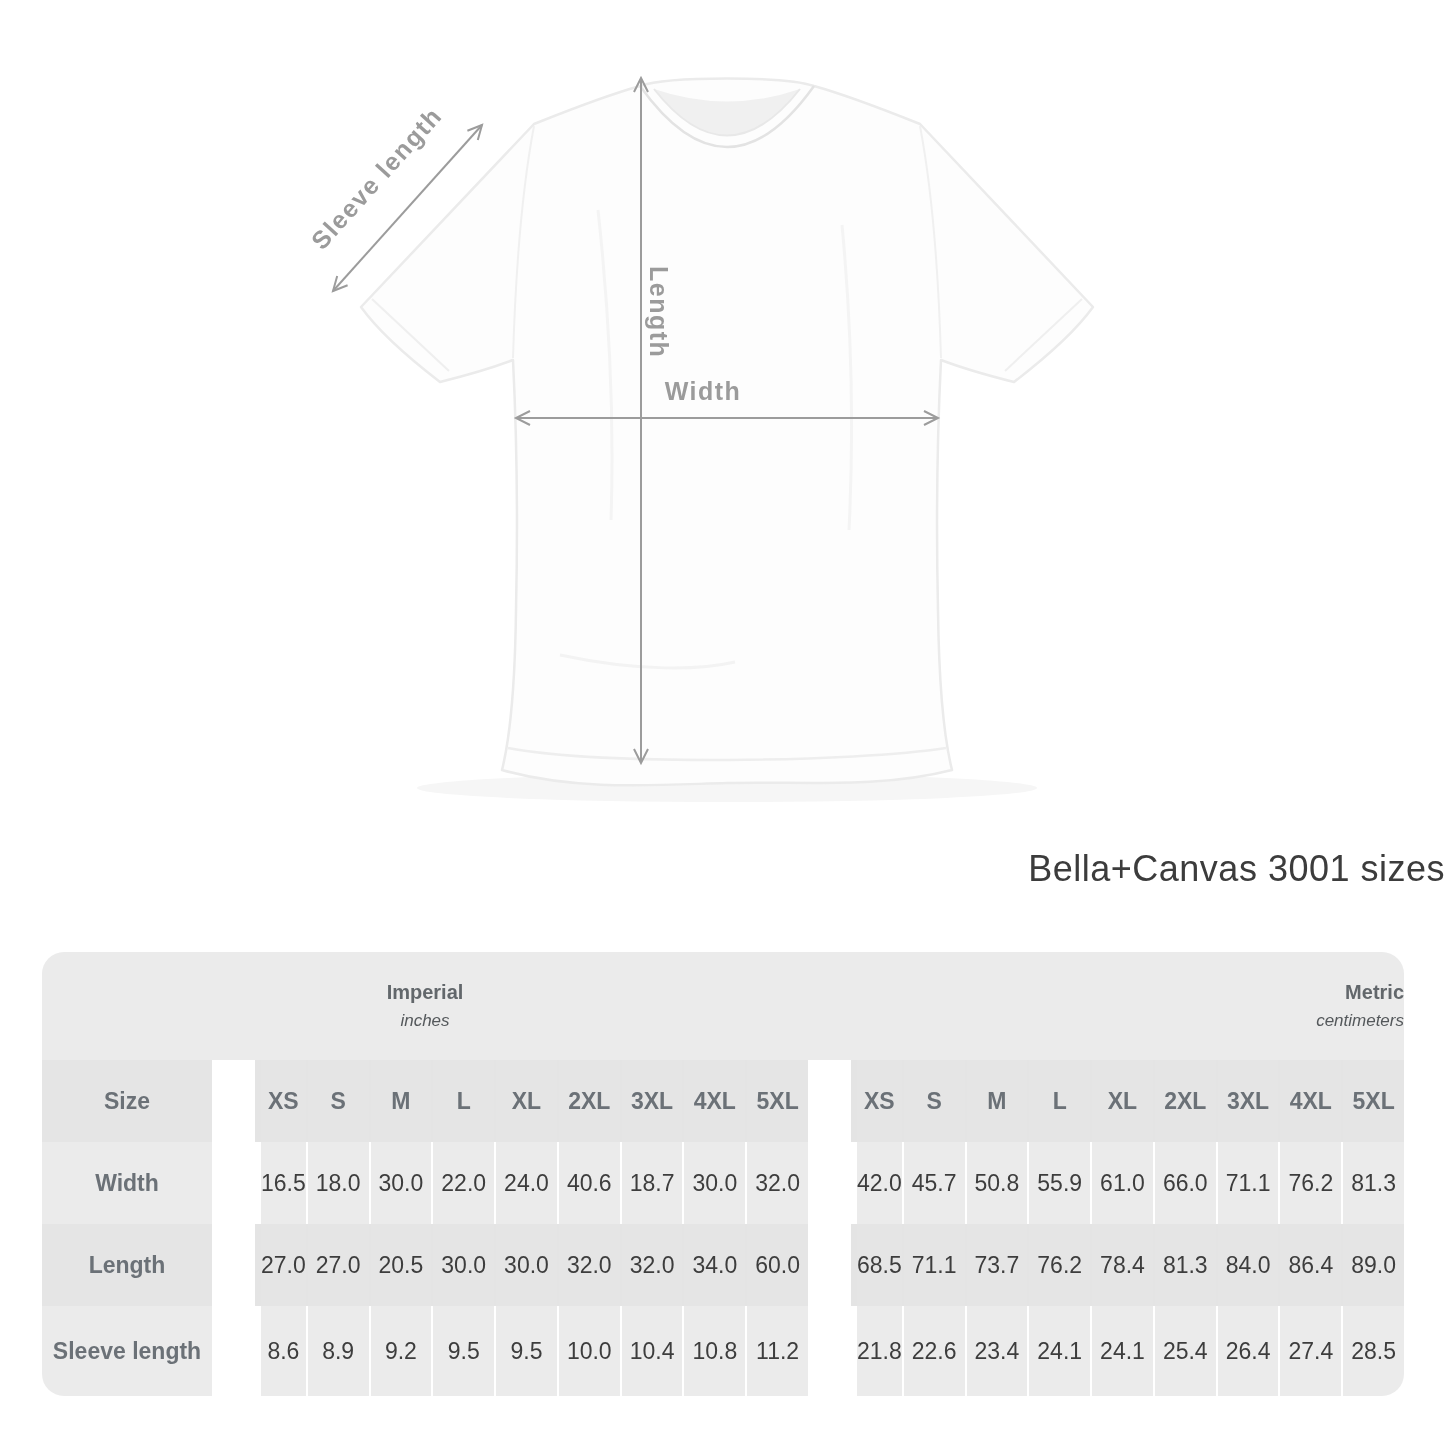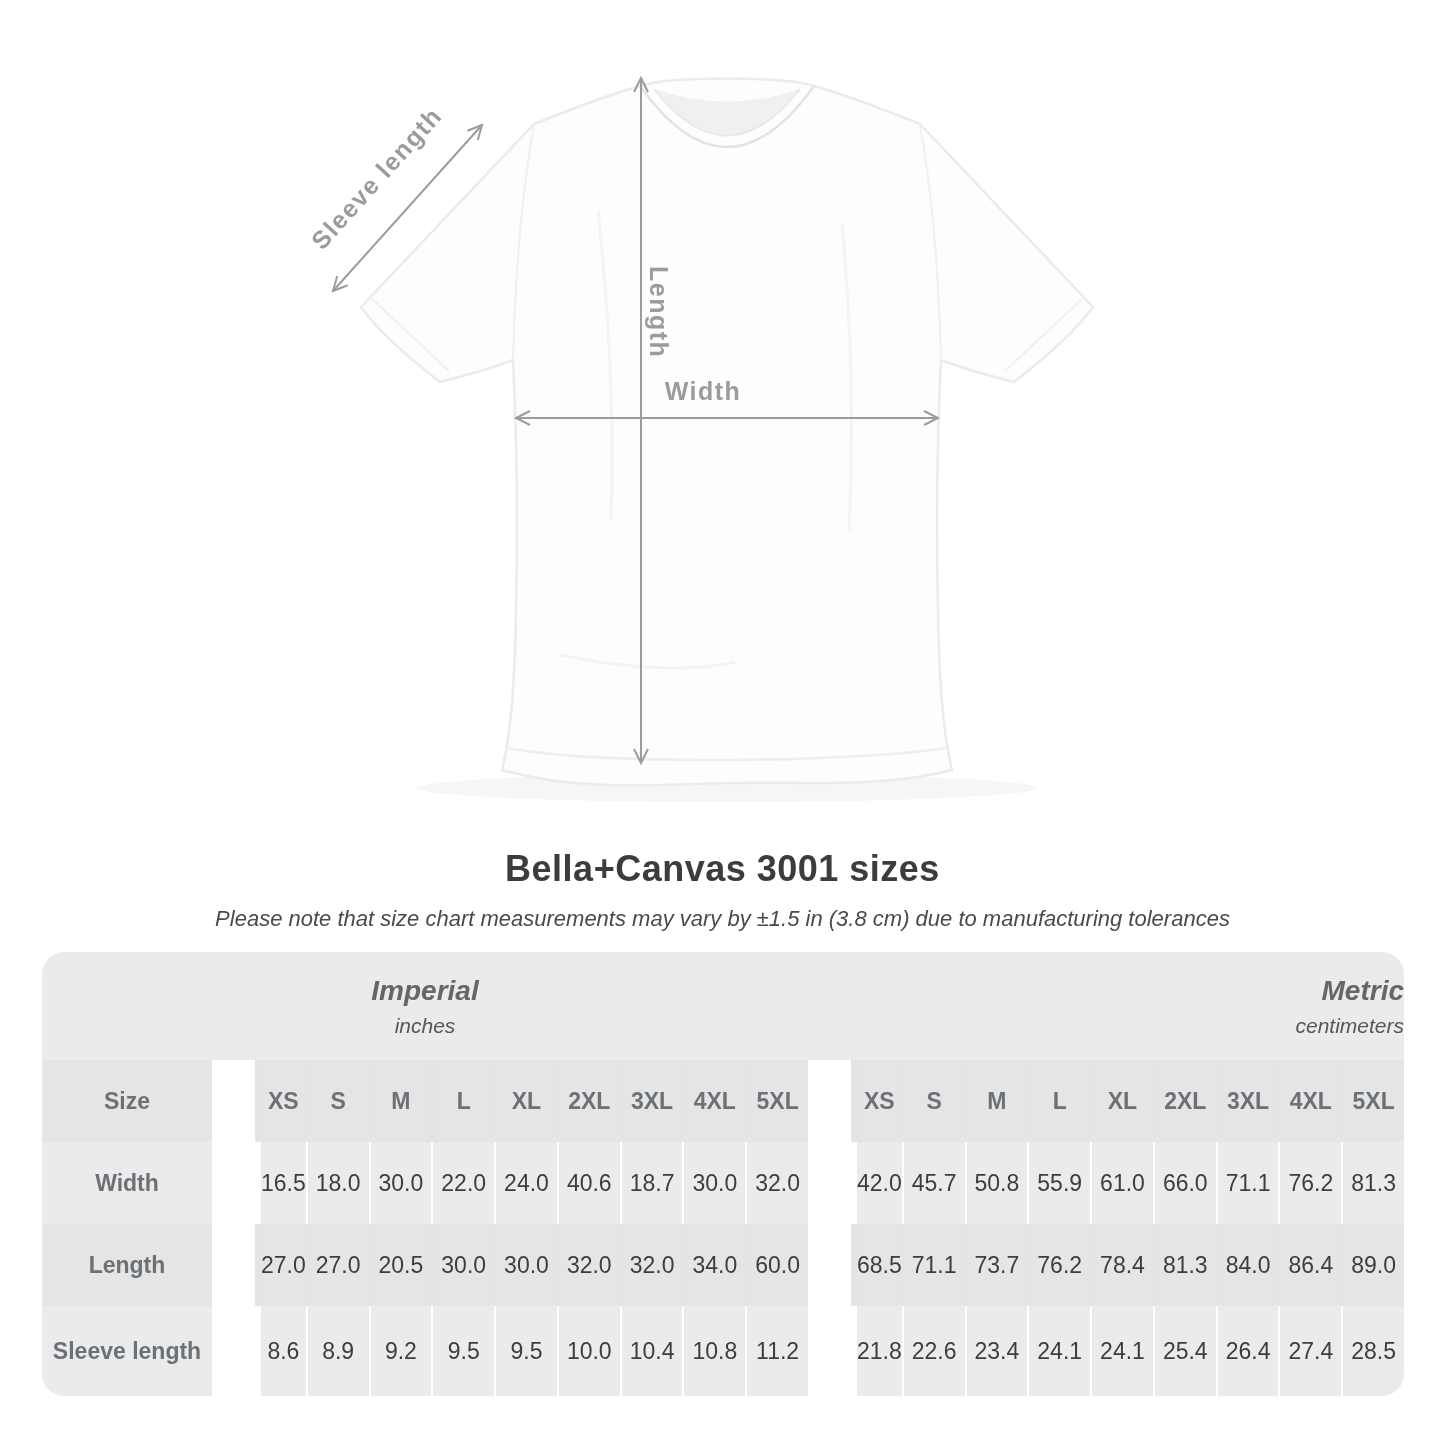--- a/index.html
+++ b/index.html
@@ -1,35 +1,35 @@
 <!DOCTYPE html>
 <html><head>
 <meta charset="utf-8">
 <style>
   html,body{margin:0;padding:0;background:#ffffff;}
   body{width:1445px;height:1445px;font-family:"Liberation Sans",sans-serif;}
   .page{position:relative;width:1445px;height:1445px;overflow:hidden;background:#fff;}
 
   .diagram{position:absolute;top:0;left:0;width:1445px;height:835px;}
 
-  .chart-title{position:absolute;top:848px;left:0;width:100%;text-align:center;
-    font-size:36px;font-weight:bold;color:#3c3c3c;margin:0;letter-spacing:0.5px;}
+  .chart-title{position:absolute;top:848px;left:0;width:100%;text-align:right;
+    font-size:36px;font-weight:normal;color:#3c3c3c;margin:0;letter-spacing:0.5px;}
   .chart-subtitle{position:absolute;top:906px;left:0;width:100%;text-align:center;
     font-style:italic;font-size:22px;color:#4a4a4a;margin:0;}
 
   #size-table{position:absolute;top:952px;left:42px;width:1362px;
     display:grid;grid-template-columns:170px repeat(18,1fr);}
   #size-table *{box-sizing:border-box;}
 
   .band{background:#ebebeb;height:108px;display:flex;flex-direction:column;
     align-items:center;justify-content:center;gap:7px;}
   .band-left{grid-column:1 / span 10;border-top-left-radius:22px;}
   .band-right{grid-column:11 / span 9;border-top-right-radius:22px;align-items:flex-end;}
-  .band-title{font-size:28px;font-weight:bold;font-style:italic;color:#62676b;}
-  .band-sub{font-size:21px;font-style:italic;color:#54585b;}
+  .band-title{font-size:20px;font-weight:bold;color:#62676b;}
+  .band-sub{font-size:17px;font-style:italic;color:#54585b;}
 
   .cell{height:82px;display:flex;align-items:center;justify-content:center;
     font-size:23px;color:#3d3d3d;}
   .cell.tall{height:90px;}
   .sep2{border-left-style:solid;border-left-width:2px;}
   .sep5{border-left-style:solid;border-left-width:6px;margin-left:43px;}
   .row-white{background:#e5e5e5;border-left-color:#e4e4e4;}
   .row-gray{background:#ebebeb;border-left-color:#ffffff;}
   .label-cell,.size-cell{font-weight:bold;color:#6b7177;}
   .corner-bl{border-bottom-left-radius:22px;}
@@ -95,21 +95,20 @@
         <polyline points="924,411 938,418 924,425"></polyline>
       </g>
 
       <text class="ann-label" transform="translate(383,184) rotate(-48)" text-anchor="middle">Sleeve length</text>
       <text class="ann-label" transform="translate(650,266) rotate(90)" text-anchor="start">Length</text>
       <text class="ann-label" x="703" y="400" text-anchor="middle">Width</text>
     </svg>
   </div>
 
   <h1 class="chart-title">Bella+Canvas 3001 sizes</h1>
-  <p class="chart-subtitle">Please note that size chart measurements may vary by ±1.5 in (3.8 cm) due to manufacturing tolerances</p>
 
   <div id="size-table">
       <div class="band band-left">
         <div class="band-title">Imperial</div>
         <div class="band-sub">inches</div>
       </div>
       <div class="band band-right">
         <div class="band-title">Metric</div>
         <div class="band-sub">centimeters</div>
       </div>

